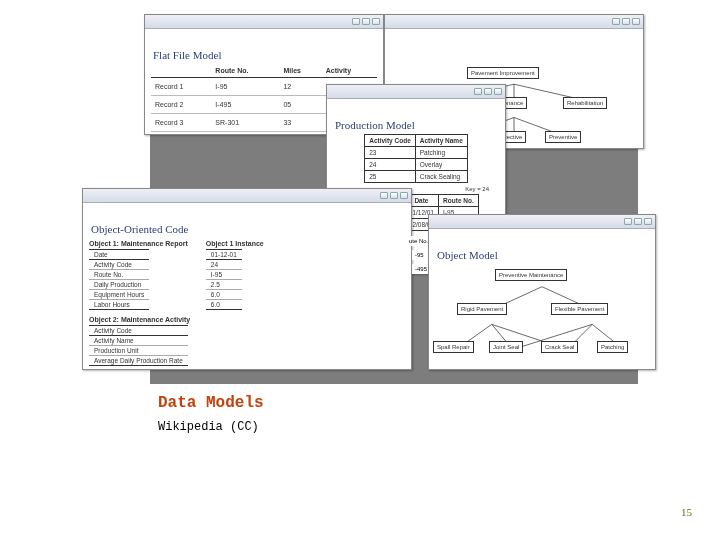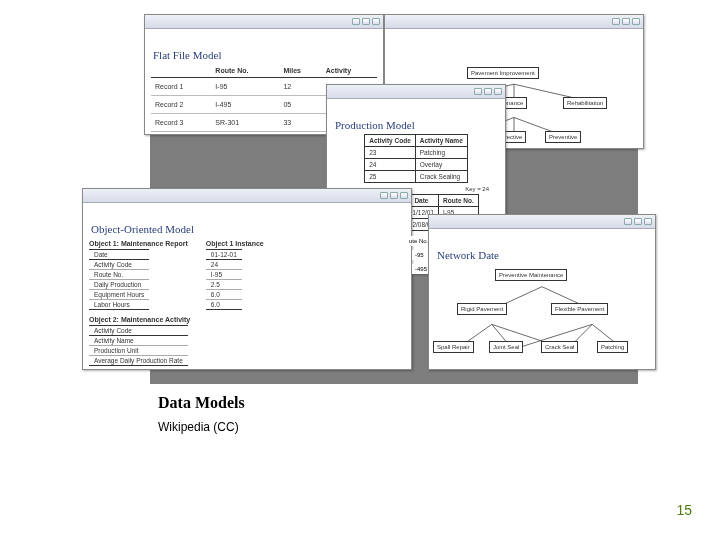--- a/index.html
+++ b/index.html
@@ -77,39 +77,39 @@
   .ooTitle { font-size: 7px; font-weight: bold; margin: 2px 0; }
   table.oo { border-collapse: collapse; font-size: 6.5px; }
   table.oo td { border-bottom: 1px solid #aaa; padding: 1px 5px; }
   table.oo td.h { border-top: 1px solid #333; border-bottom: 1px solid #333; }
 
   
   .caption {
     position: absolute;
     left: 158px;
     top: 394px;
-    font-family: Liberation Serif, serif;
+    font-family: Liberation Mono, monospace;
     font-size: 16px;
     font-weight: bold;
-    color: #000000;
+    color: #c2410c;
   }
   .subcaption {
     position: absolute;
     left: 158px;
     top: 420px;
-    font-family: Liberation Sans, sans-serif;
+    font-family: Liberation Mono, monospace;
     font-size: 12px;
     color: #000;
   }
   .pagenum {
     position: absolute;
     right: 28px;
     bottom: 22px;
-    font-family: Liberation Sans, sans-serif;
-    font-size: 14px;
+    font-family: Liberation Serif, serif;
+    font-size: 11px;
     color: #4d7c0f;
   }
 </style>
 </head>
 <body>
 
 <div class="canvas">
 
   <div class="win" style="left:-6px; top:-4px; width:240px; height:121px;">
     <div class="titlebar">
@@ -240,21 +240,21 @@
   <div class="win" style="left:-68px; top:170px; width:330px; height:182px;">
     <div class="titlebar">
       <span class="t">&nbsp;</span>
       <span class="ctrls">
           <span></span>
           <span></span>
           <span></span>
         </span>
     </div>
     <div class="body">
-      <div class="modeltitle">Object-Oriented Model</div>
+      <div class="modeltitle">Object-Oriented Code</div>
       <div style="display:flex; gap:18px;">
         <div>
           <div class="ooTitle">Object 1: Maintenance Report</div>
           <table class="oo">
             <tbody>
                 <tr>
                   <td class="h">Date</td>
                 </tr>
             <tr>
                   <td>Activity Code</td>
@@ -327,21 +327,21 @@
   <div class="win" style="left:278px; top:196px; width:228px; height:156px;">
     <div class="titlebar">
       <span class="t">&nbsp;</span>
       <span class="ctrls">
           <span></span>
           <span></span>
           <span></span>
         </span>
     </div>
     <div class="body" style="height:134px;">
-      <div class="modeltitle">Network Date</div>
+      <div class="modeltitle">Object Model</div>
       <svg class="lines" viewBox="0 0 216 120">
         <g stroke="#333" stroke-width="0.7" fill="none">
           <line x1="108" y1="32" x2="60" y2="54"></line>
             <line x1="108" y1="32" x2="156" y2="54"></line>
           <line x1="60" y1="68" x2="26" y2="92"></line>
             <line x1="60" y1="68" x2="80" y2="92"></line>
           <line x1="156" y1="68" x2="132" y2="92"></line>
             <line x1="156" y1="68" x2="186" y2="92"></line>
           <line x1="60" y1="68" x2="132" y2="92"></line>
             <line x1="156" y1="68" x2="80" y2="92"></line>

